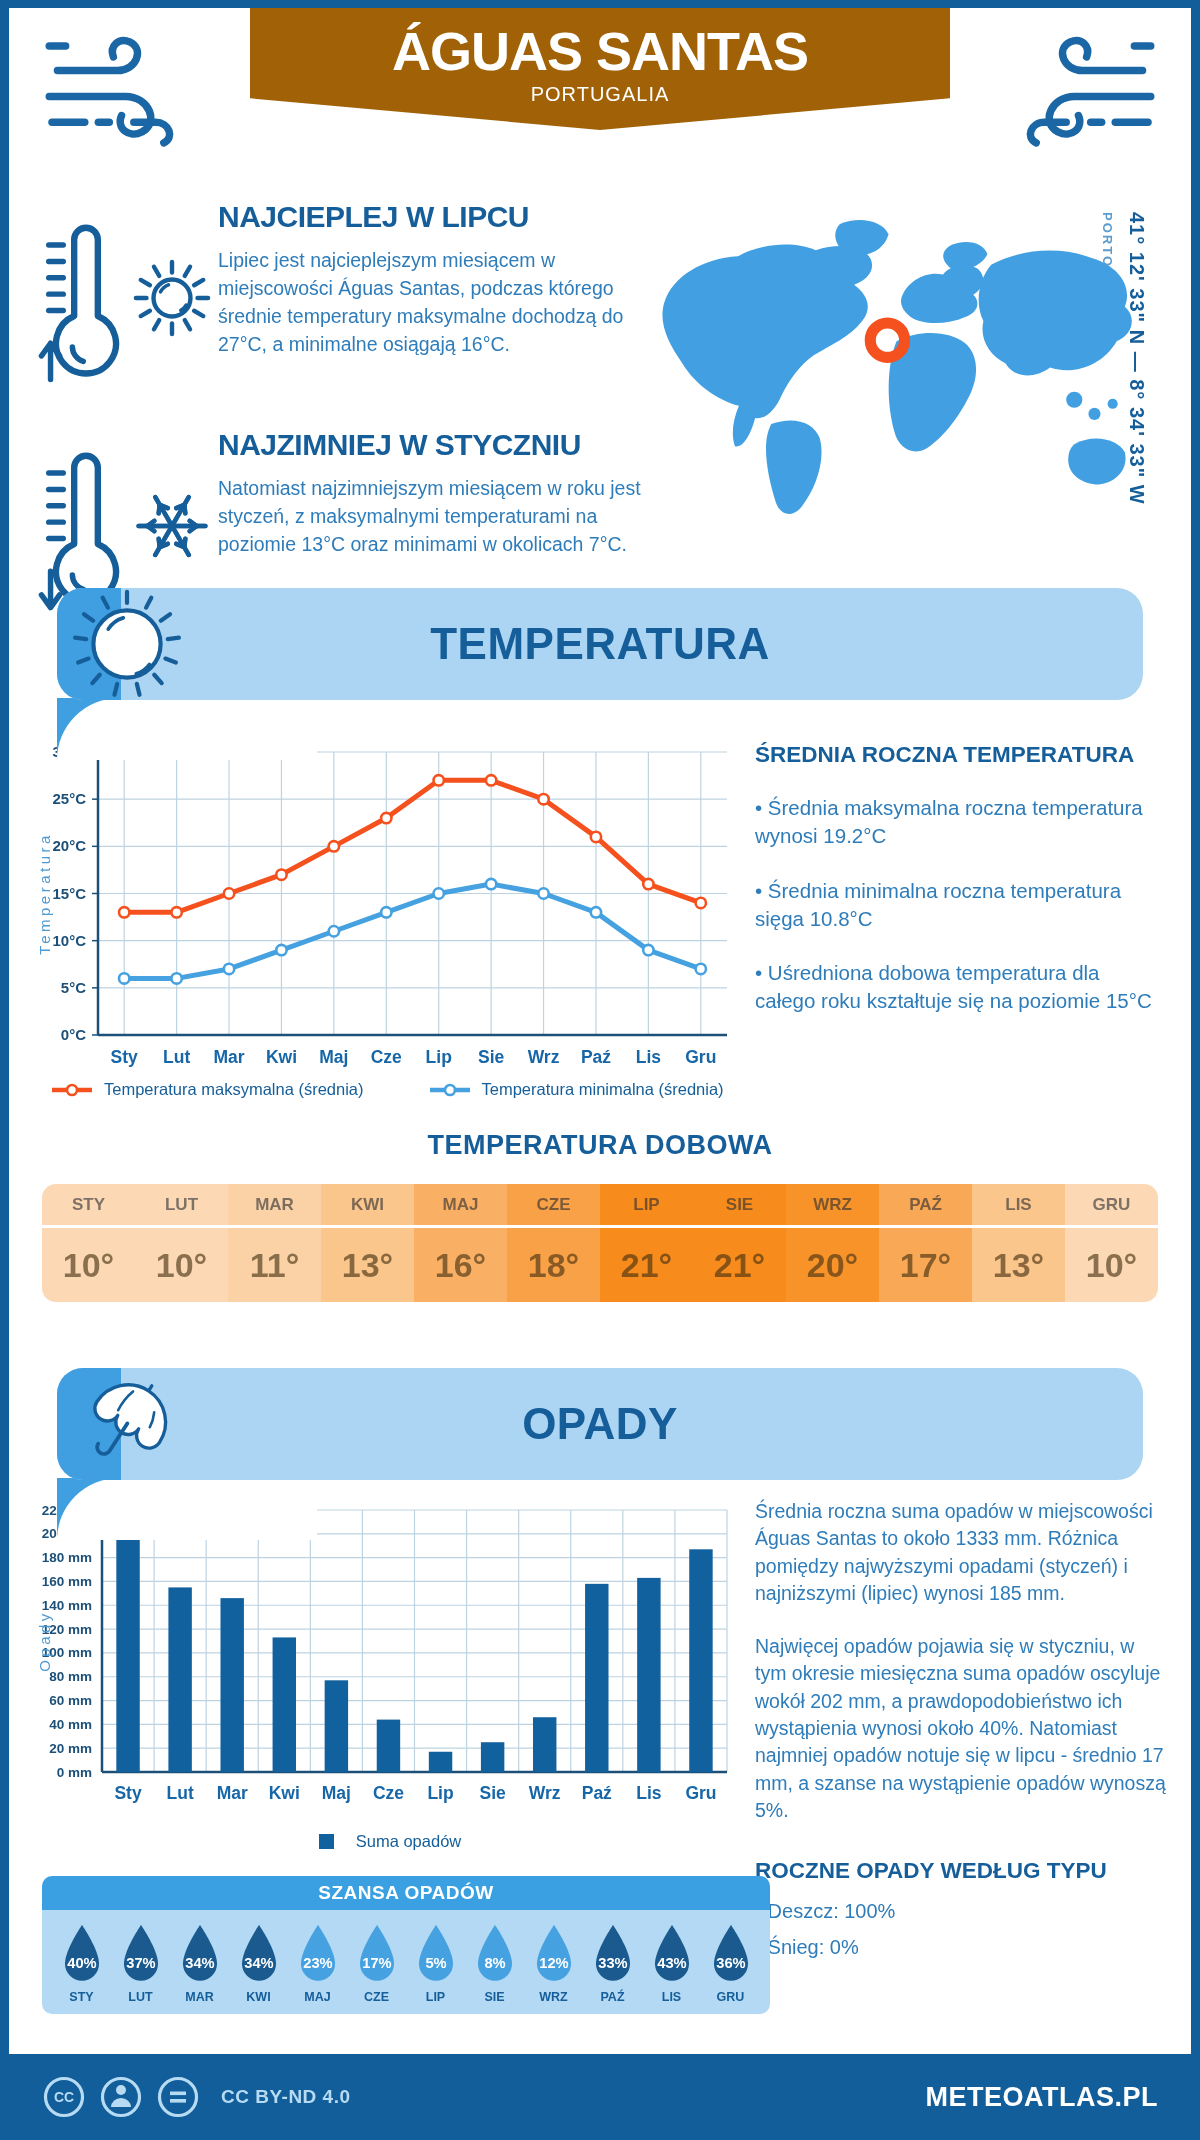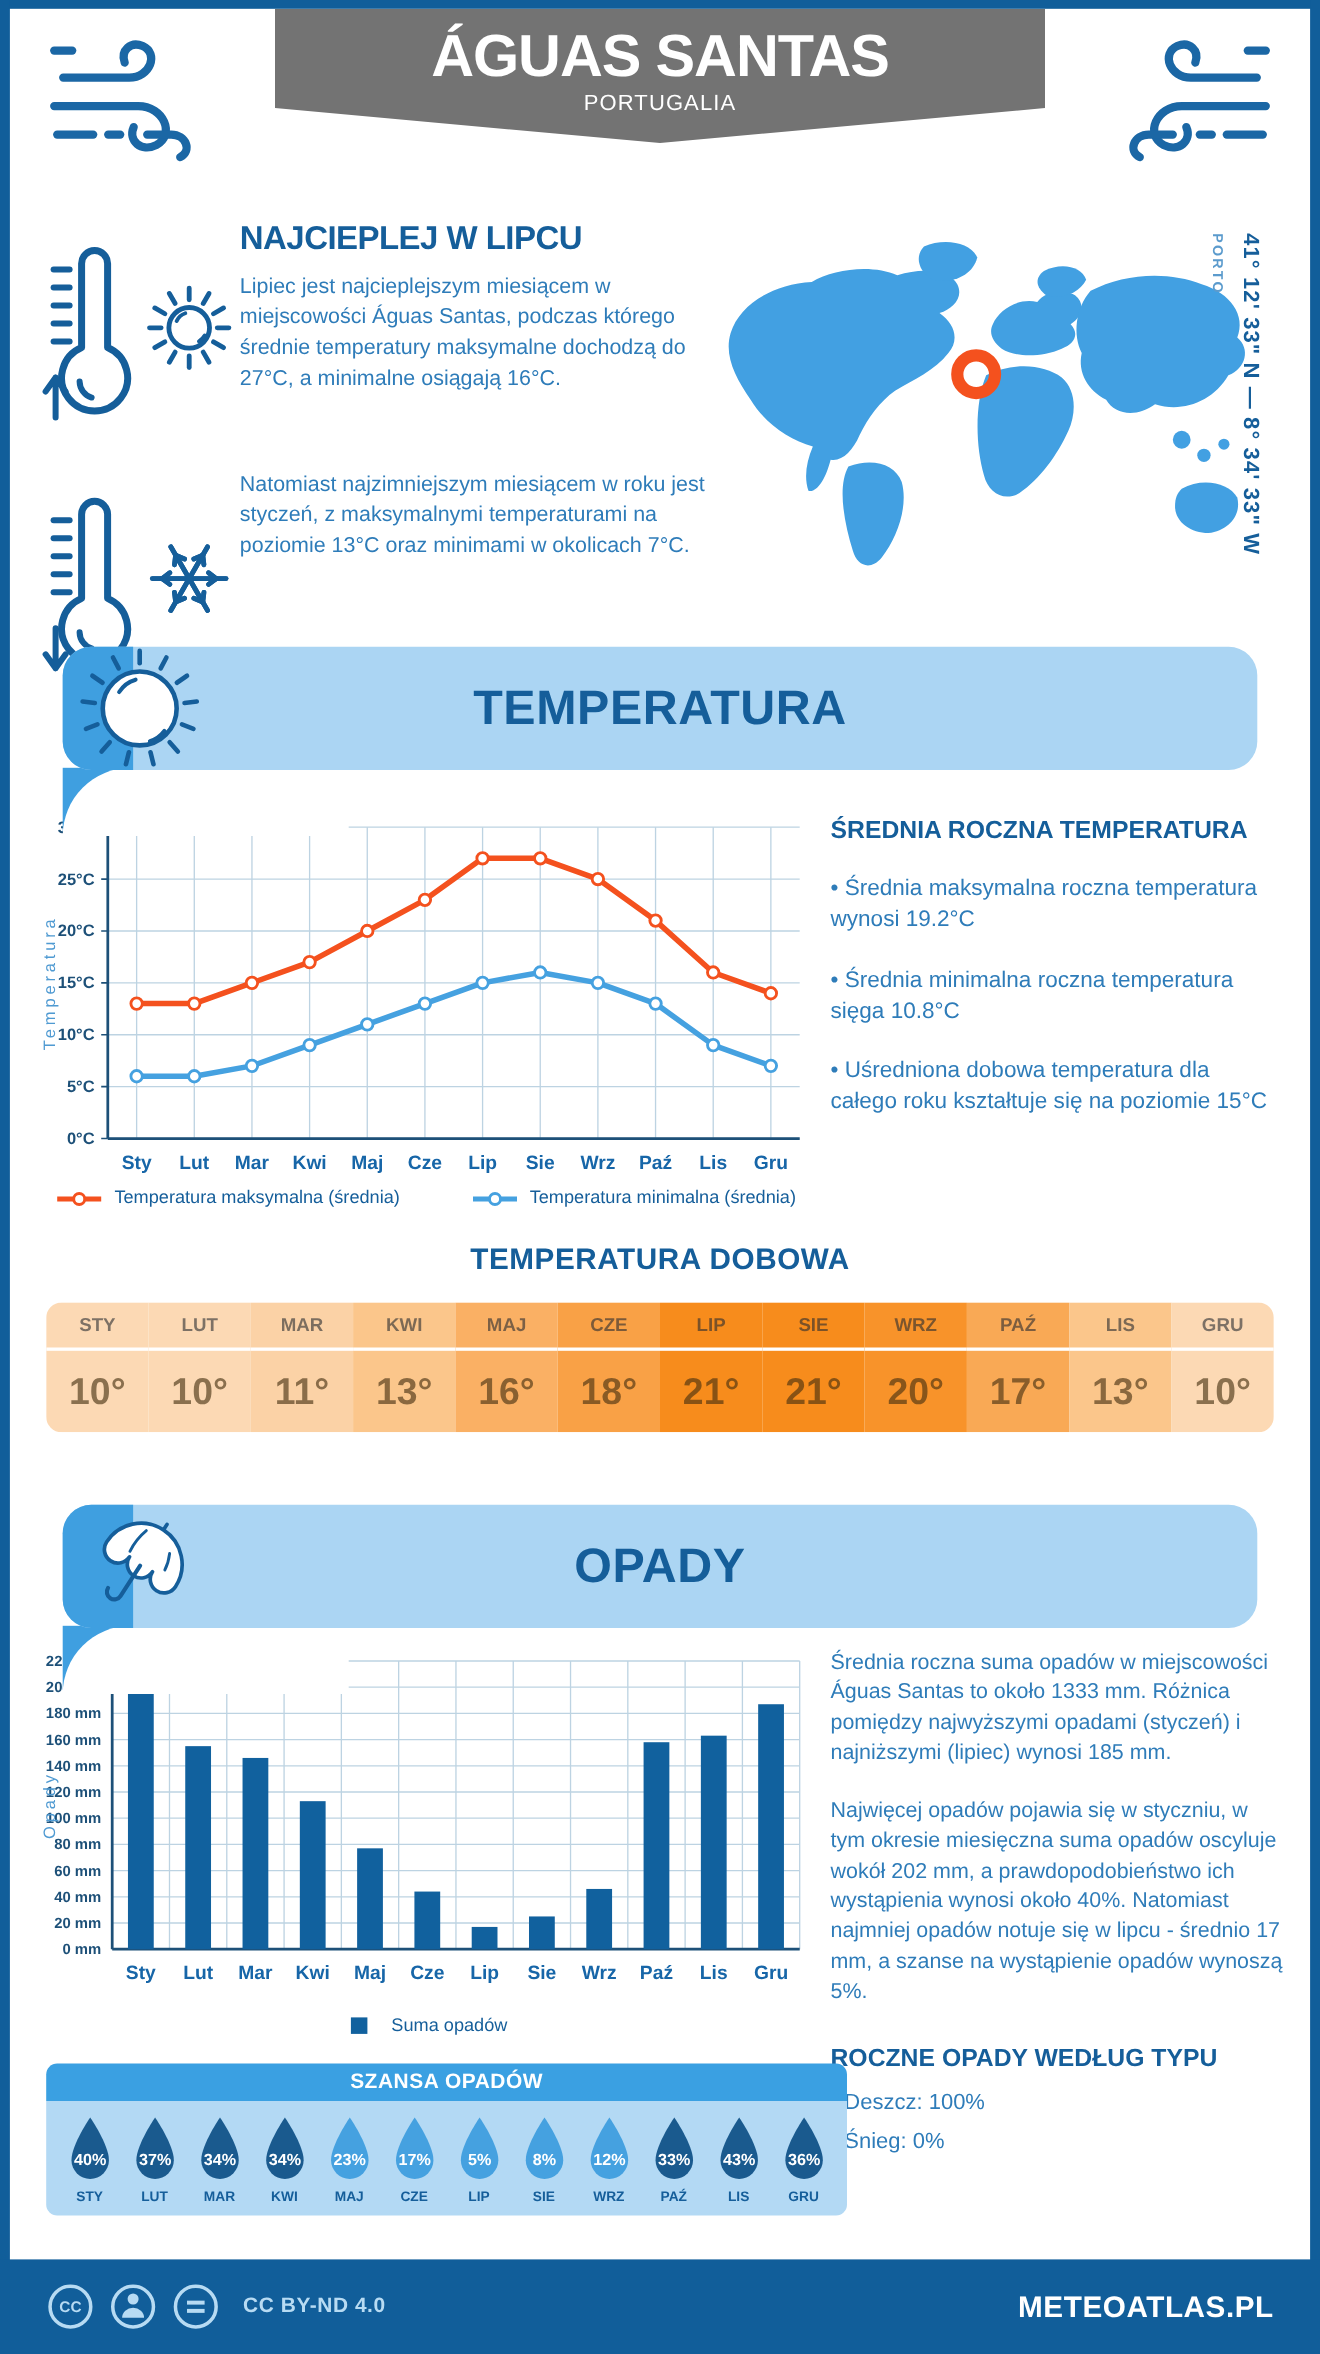--- a/index.html
+++ b/index.html
@@ -4,21 +4,21 @@
 <style>
   html,body{margin:0;padding:0;background:#e8e8e8;}
   #page{position:relative;width:1200px;height:2140px;background:#fff;overflow:hidden;
         font-family:"Liberation Sans",sans-serif;margin:0 auto;}
   .edge{position:absolute;background:#115e9a;z-index:50;}
   #edge-top{left:0;top:0;width:1200px;height:8px;}
   #edge-left{left:0;top:0;width:9px;height:2140px;}
   #edge-right{right:0;top:0;width:9px;height:2140px;}
 
   
-  #banner{position:absolute;left:250px;top:8px;width:700px;height:122px;background:#737373;
+  #banner{position:absolute;left:250px;top:8px;width:700px;height:122px;background:#a16207;
           clip-path:polygon(0 0,100% 0,100% 74%,50% 100%,0 74%);
           display:flex;flex-direction:column;align-items:center;z-index:5;}
   .b-title{margin-top:12px;font-size:54px;font-weight:bold;color:#fff;letter-spacing:-1px;}
   .b-sub{margin-top:1px;font-size:20px;color:#fff;letter-spacing:1px;}
   .wind{position:absolute;top:16px;width:190px;height:150px;}
   #wind-left{left:32px;}
   #wind-right{left:978px;transform:scaleX(-1);}
 
   
   .hl{position:absolute;left:30px;width:612px;display:flex;}
@@ -200,20 +200,21 @@
             <line x1="64.00000000000001" y1="74.24871130596428" x2="65.17720272477902" y2="64.31824335401092"></line>
             <line x1="30.999999999999996" y1="82.90896534380866" x2="69" y2="17.091034656191333"></line>
             <line x1="64" y1="25.75128869403572" x2="65.17720272477901" y2="35.68175664598908"></line>
             <line x1="36" y1="74.24871130596428" x2="34.822797275221" y2="64.31824335401092"></line>
             <line x1="64" y1="25.75128869403572" x2="54.81136111975165" y2="29.69703520494952"></line>
             <line x1="36" y1="74.24871130596428" x2="45.18863888024835" y2="70.30296479505049"></line>
           </g>
       </svg>
     </div>
     <div class="hl-text">
+      <div class="hl-title">NAJZIMNIEJ W STYCZNIU</div>
       <div class="hl-p">Natomiast najzimniejszym miesiącem w roku jest styczeń, z maksymalnymi temperaturami na poziomie 13°C oraz minimami w okolicach 7°C.</div>
     </div>
   </div>
 
   <svg id="map" width="505" height="345" viewBox="0 0 500 330">
     <g fill="#42a0e2">
       <path d="M22 96 C30 70 60 52 95 50 C115 38 150 34 172 44 C196 36 220 40 226 52 C232 64 222 74 210 78 C224 88 228 102 218 114 C206 130 186 138 170 148 C156 158 146 172 138 188 C132 202 122 212 112 210 C108 226 100 240 92 238 C88 226 90 212 96 198 C74 192 52 176 40 156 C26 136 16 116 22 96 Z"></path>
       <path d="M196 18 C214 10 238 14 244 28 C240 44 222 52 204 48 C190 40 188 26 196 18 Z"></path>
       <path d="M128 216 C150 208 170 214 176 230 C182 252 172 280 158 298 C148 310 136 306 132 292 C124 266 118 234 128 216 Z"></path>
       <path d="M258 88 C264 74 282 64 298 68 C306 58 322 56 332 62 C342 70 338 82 328 88 C336 96 332 106 320 110 C302 118 278 118 266 110 C258 104 254 96 258 88 Z"></path>

